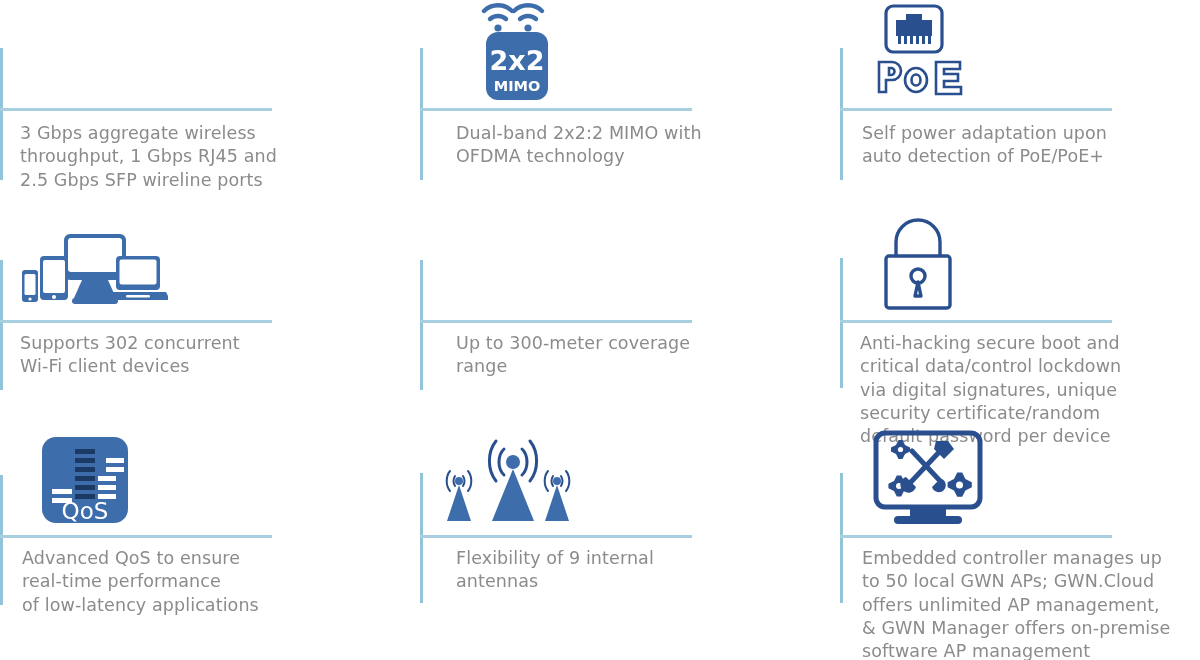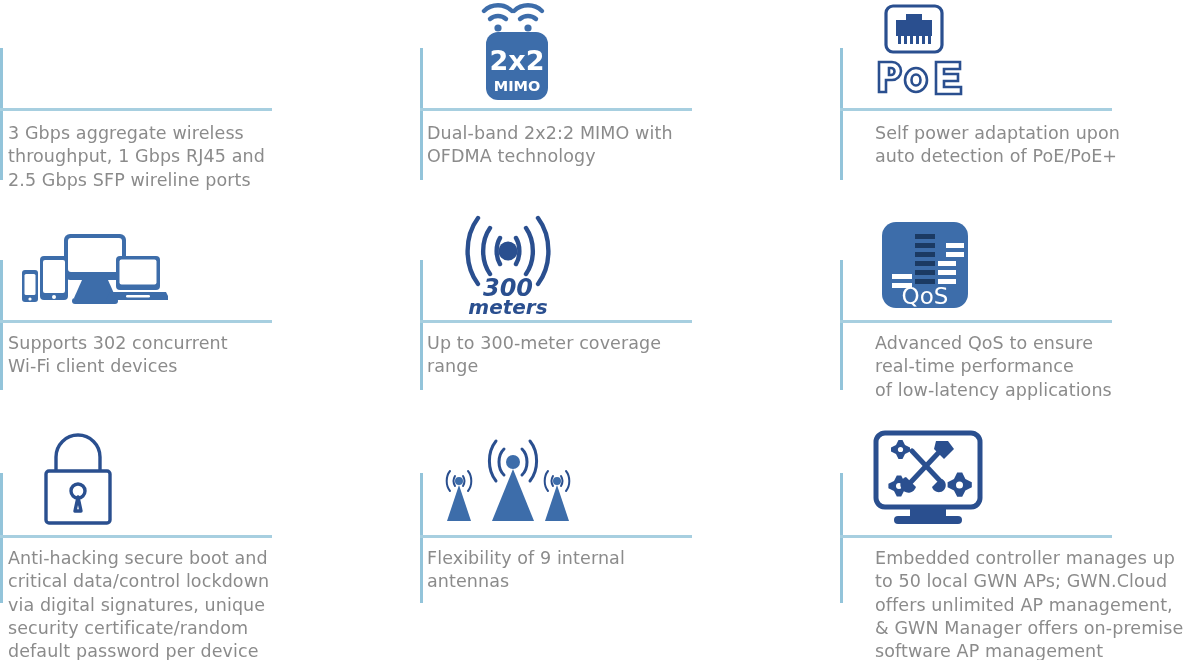--- a/index.html
+++ b/index.html
@@ -57,31 +57,31 @@
     display: flex;
     align-items: center;
     justify-content: flex-start;
   }
   .cell.r1 .icon-wrap { left: 18px; top: 0px;  height: 104px; }
   .cell.r2 .icon-wrap { left: 18px; top: 2px;  height: 104px; }
   .cell.r3 .icon-wrap { left: 18px; top: 4px;  height: 102px; }
 
   .desc {
     position: absolute;
-    left: 8px;
+    left: 20px;
     top: 122px;
     font-size: 17.5px;
     line-height: 1.33;
     color: #8b8b8b;
     letter-spacing: 0.1px;
     white-space: pre-line;
     font-family: "DejaVu Sans", "Liberation Sans", sans-serif;
   }
-  .col2 .desc { left: 7px; }
-  .col3 .desc { left: 35px; }
+  .col2 .desc { left: 36px; }
+  .col3 .desc { left: 22px; }
 </style>
 </head>
 <body>
 
 <div class="grid">
 
   <div class="cell r1 col1">
     <div class="vrule"></div>
     <div class="hrule"></div>
     <div class="desc">3 Gbps aggregate wireless
@@ -168,37 +168,42 @@
         </g>
       </svg>
     </div>
     <div class="desc">Supports 302 concurrent
 Wi-Fi client devices</div>
   </div>
 
   <div class="cell r2 col2">
     <div class="vrule"></div>
     <div class="hrule"></div>
-    <div class="icon-wrap">
-      <svg width="140" height="104" viewBox="0 0 140 104">
-        <g fill="none" stroke="#2a4f8f" stroke-width="4.4" stroke-linecap="round">
-          <path d="M52 16 A26 34 0 0 0 52 62"></path>
-          <path d="M88 16 A26 34 0 0 1 88 62"></path>
-          <path d="M62 26 A14 20 0 0 0 62 52"></path>
-          <path d="M78 26 A14 20 0 0 1 78 52"></path>
-          <path d="M40 6  A38 48 0 0 0 40 72"></path>
-          <path d="M100 6 A38 48 0 0 1 100 72"></path>
-        </g>
-        <circle cx="70" cy="39" r="9.5" fill="#2a4f8f"></circle>
-        <text x="70" y="84" text-anchor="middle" font-family="'DejaVu Sans','Liberation Sans',sans-serif" font-size="24" font-weight="bold" font-style="italic" fill="#2a4f8f">300</text>
-        <text x="70" y="102" text-anchor="middle" font-family="'DejaVu Sans','Liberation Sans',sans-serif" font-size="20" font-weight="bold" font-style="italic" fill="#2a4f8f">meters</text>
-      </svg>
-    </div>
     <div class="desc">Up to 300-meter coverage
 range</div>
+  </div>
+
+  <div class="cell r3 col1">
+    <div class="vrule"></div>
+    <div class="hrule"></div>
+    <div class="icon-wrap">
+      <svg width="130" height="102" viewBox="0 0 130 102">
+        <g fill="none" stroke="#2a4f8f" stroke-width="3.4">
+          <path d="M38 42 v-14 a22 22 0 0 1 44 0 v14"></path>
+          <rect x="28" y="42" width="64" height="52" rx="3" ry="3"></rect>
+          <circle cx="60" cy="62" r="7"></circle>
+          <path d="M60 68 l-3 14 h6 z" stroke-linejoin="round"></path>
+        </g>
+      </svg>
+    </div>
+    <div class="desc">Anti-hacking secure boot and
+critical data/control lockdown
+via digital signatures, unique
+security certificate/random
+default password per device</div>
   </div>
 
   <div class="cell r2 col3">
     <div class="vrule"></div>
     <div class="hrule"></div>
     <div class="icon-wrap">
       <svg width="130" height="104" viewBox="0 0 130 104">
         <rect x="24" y="10" width="86" height="86" rx="14" ry="14" fill="#3d6daa"></rect>
         <g>
 
@@ -221,40 +226,20 @@
         <g fill="#ffffff">
           <rect x="88" y="31" width="18" height="5"></rect>
           <rect x="88" y="40" width="18" height="5"></rect>
         </g>
         <text x="67" y="92" text-anchor="middle" font-family="'DejaVu Sans','Liberation Sans',sans-serif" font-size="23" fill="#ffffff">QoS</text>
       </svg>
     </div>
     <div class="desc">Advanced QoS to ensure
 real-time performance
 of low-latency applications</div>
-  </div>
-
-  <div class="cell r3 col1">
-    <div class="vrule"></div>
-    <div class="hrule"></div>
-    <div class="icon-wrap">
-      <svg width="130" height="102" viewBox="0 0 130 102">
-        <g fill="none" stroke="#2a4f8f" stroke-width="3.4">
-          <path d="M38 42 v-14 a22 22 0 0 1 44 0 v14"></path>
-          <rect x="28" y="42" width="64" height="52" rx="3" ry="3"></rect>
-          <circle cx="60" cy="62" r="7"></circle>
-          <path d="M60 68 l-3 14 h6 z" stroke-linejoin="round"></path>
-        </g>
-      </svg>
-    </div>
-    <div class="desc">Anti-hacking secure boot and
-critical data/control lockdown
-via digital signatures, unique
-security certificate/random
-default password per device</div>
   </div>
 
   <div class="cell r3 col2">
     <div class="vrule"></div>
     <div class="hrule"></div>
     <div class="icon-wrap">
       <svg width="150" height="102" viewBox="0 0 150 102">
 
         <g fill="none" stroke="#2a4f8f" stroke-width="3" stroke-linecap="round">
           <path d="M58 12 A22 28 0 0 0 58 52"></path>

